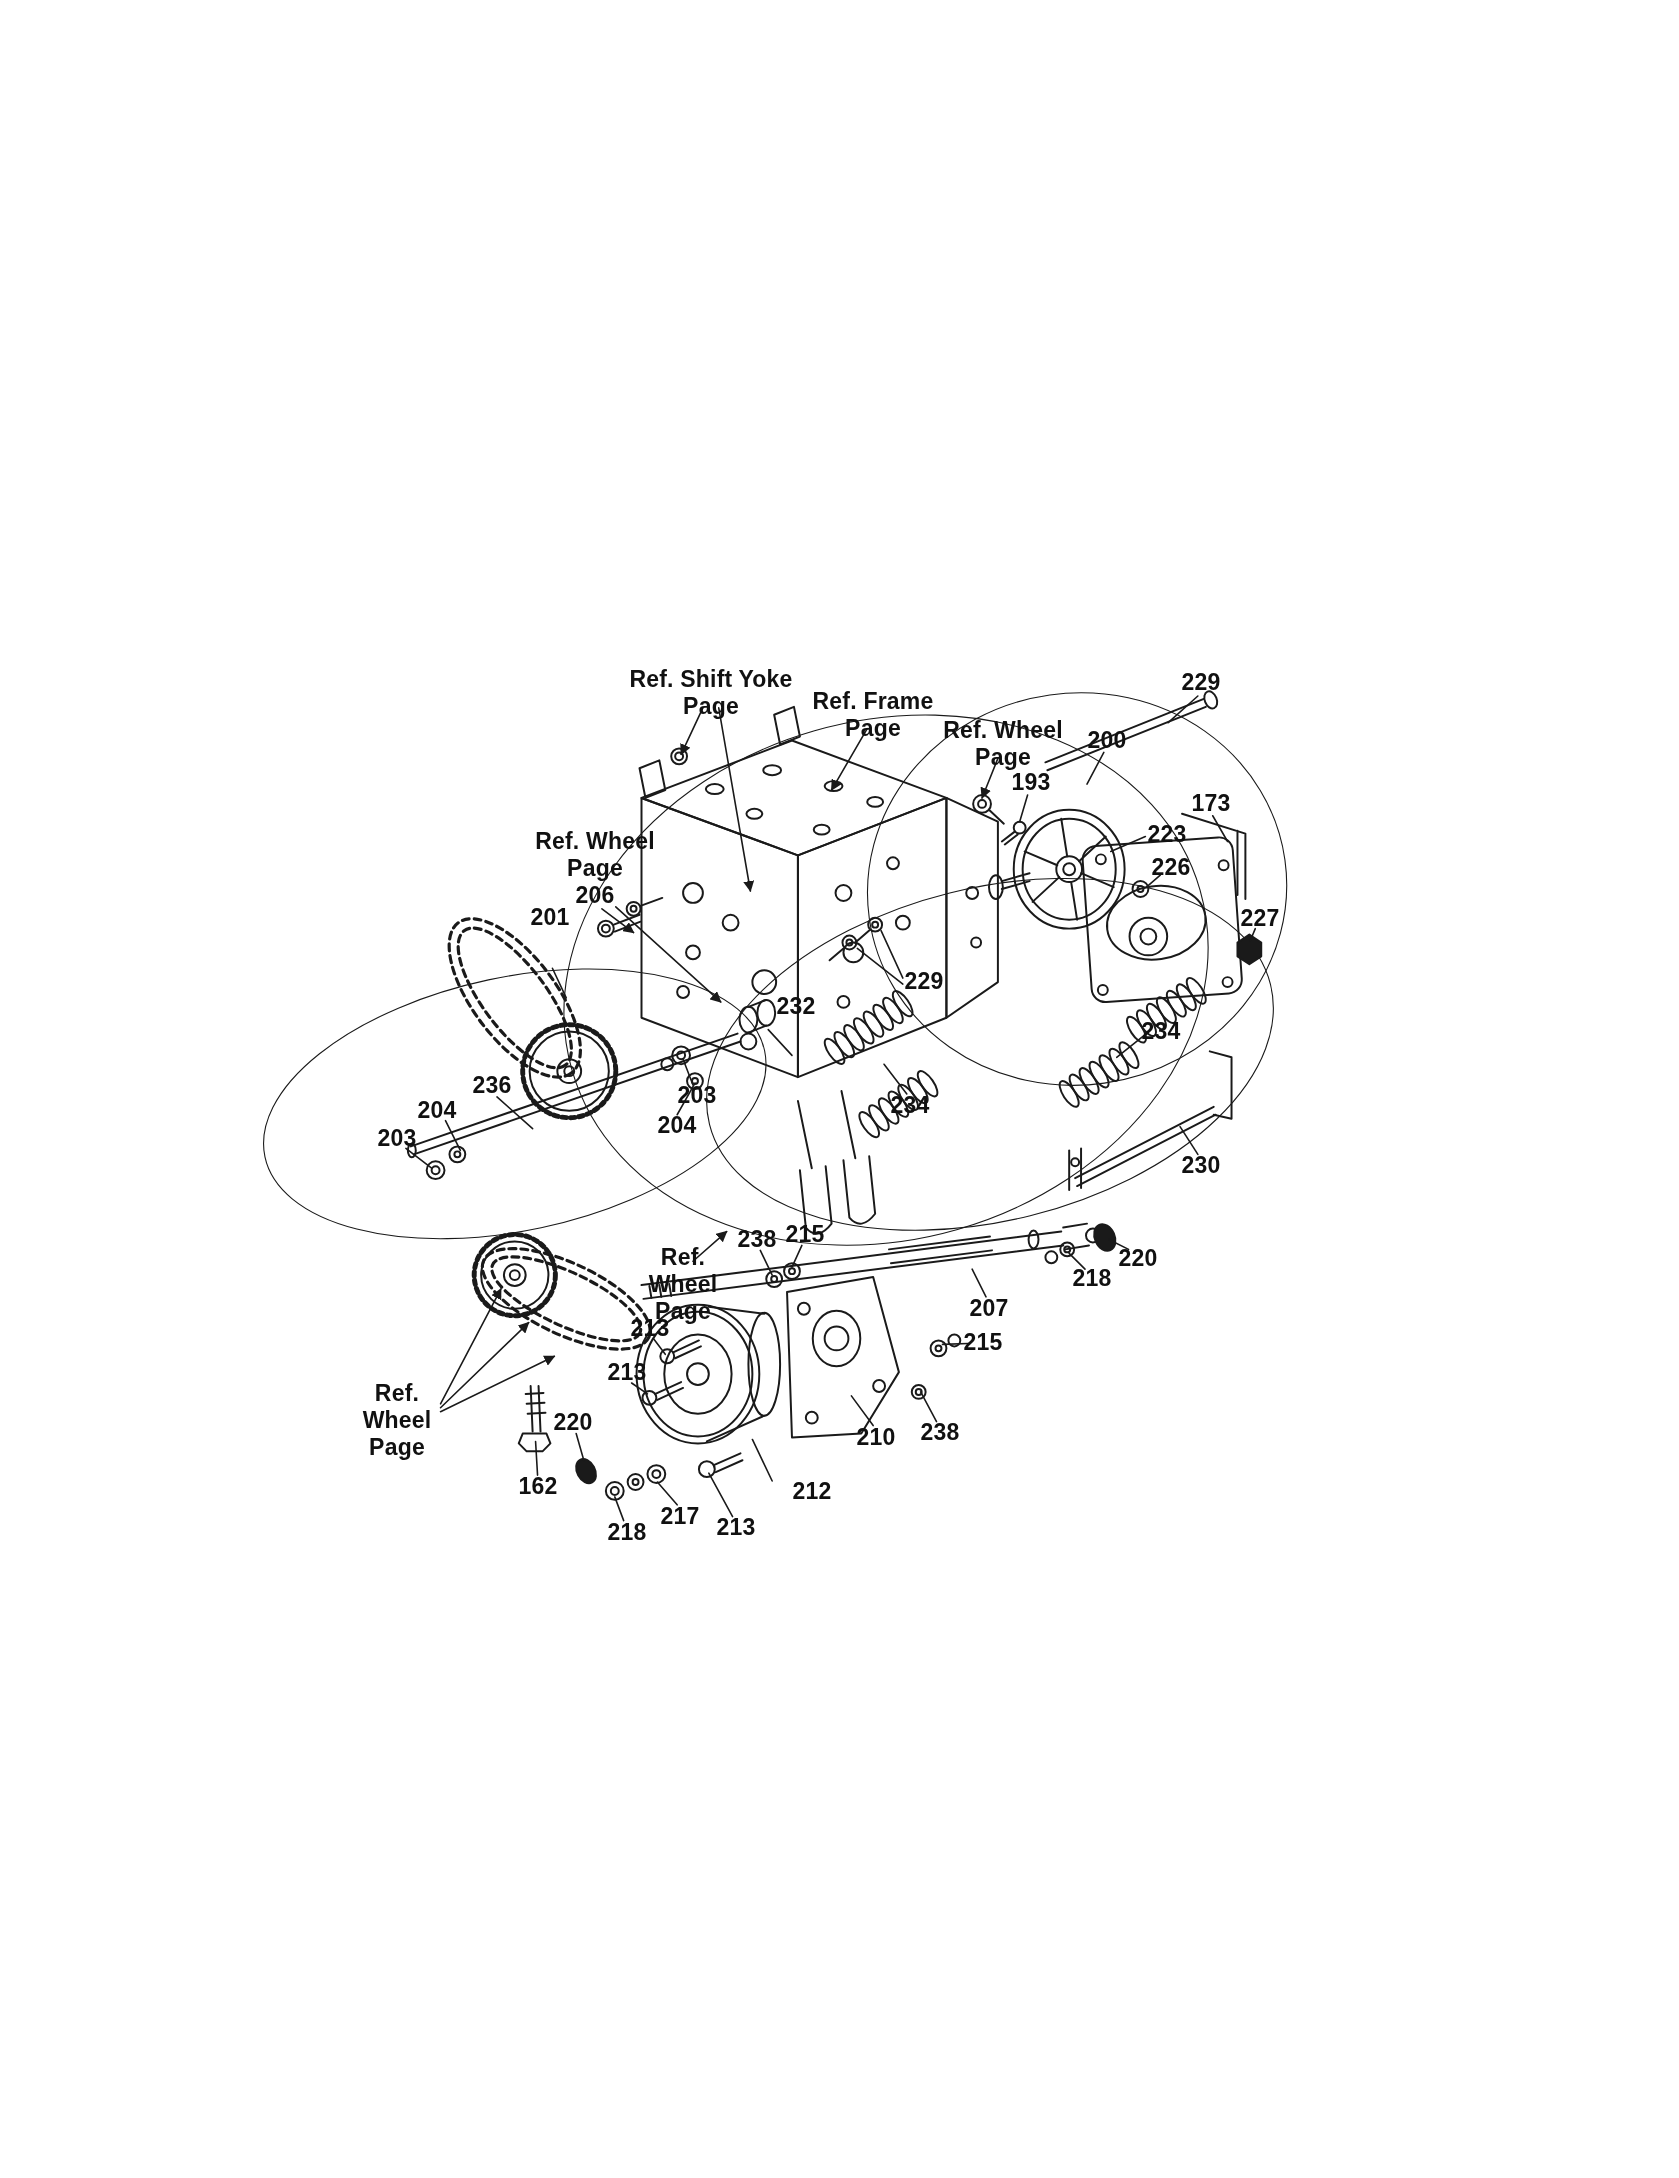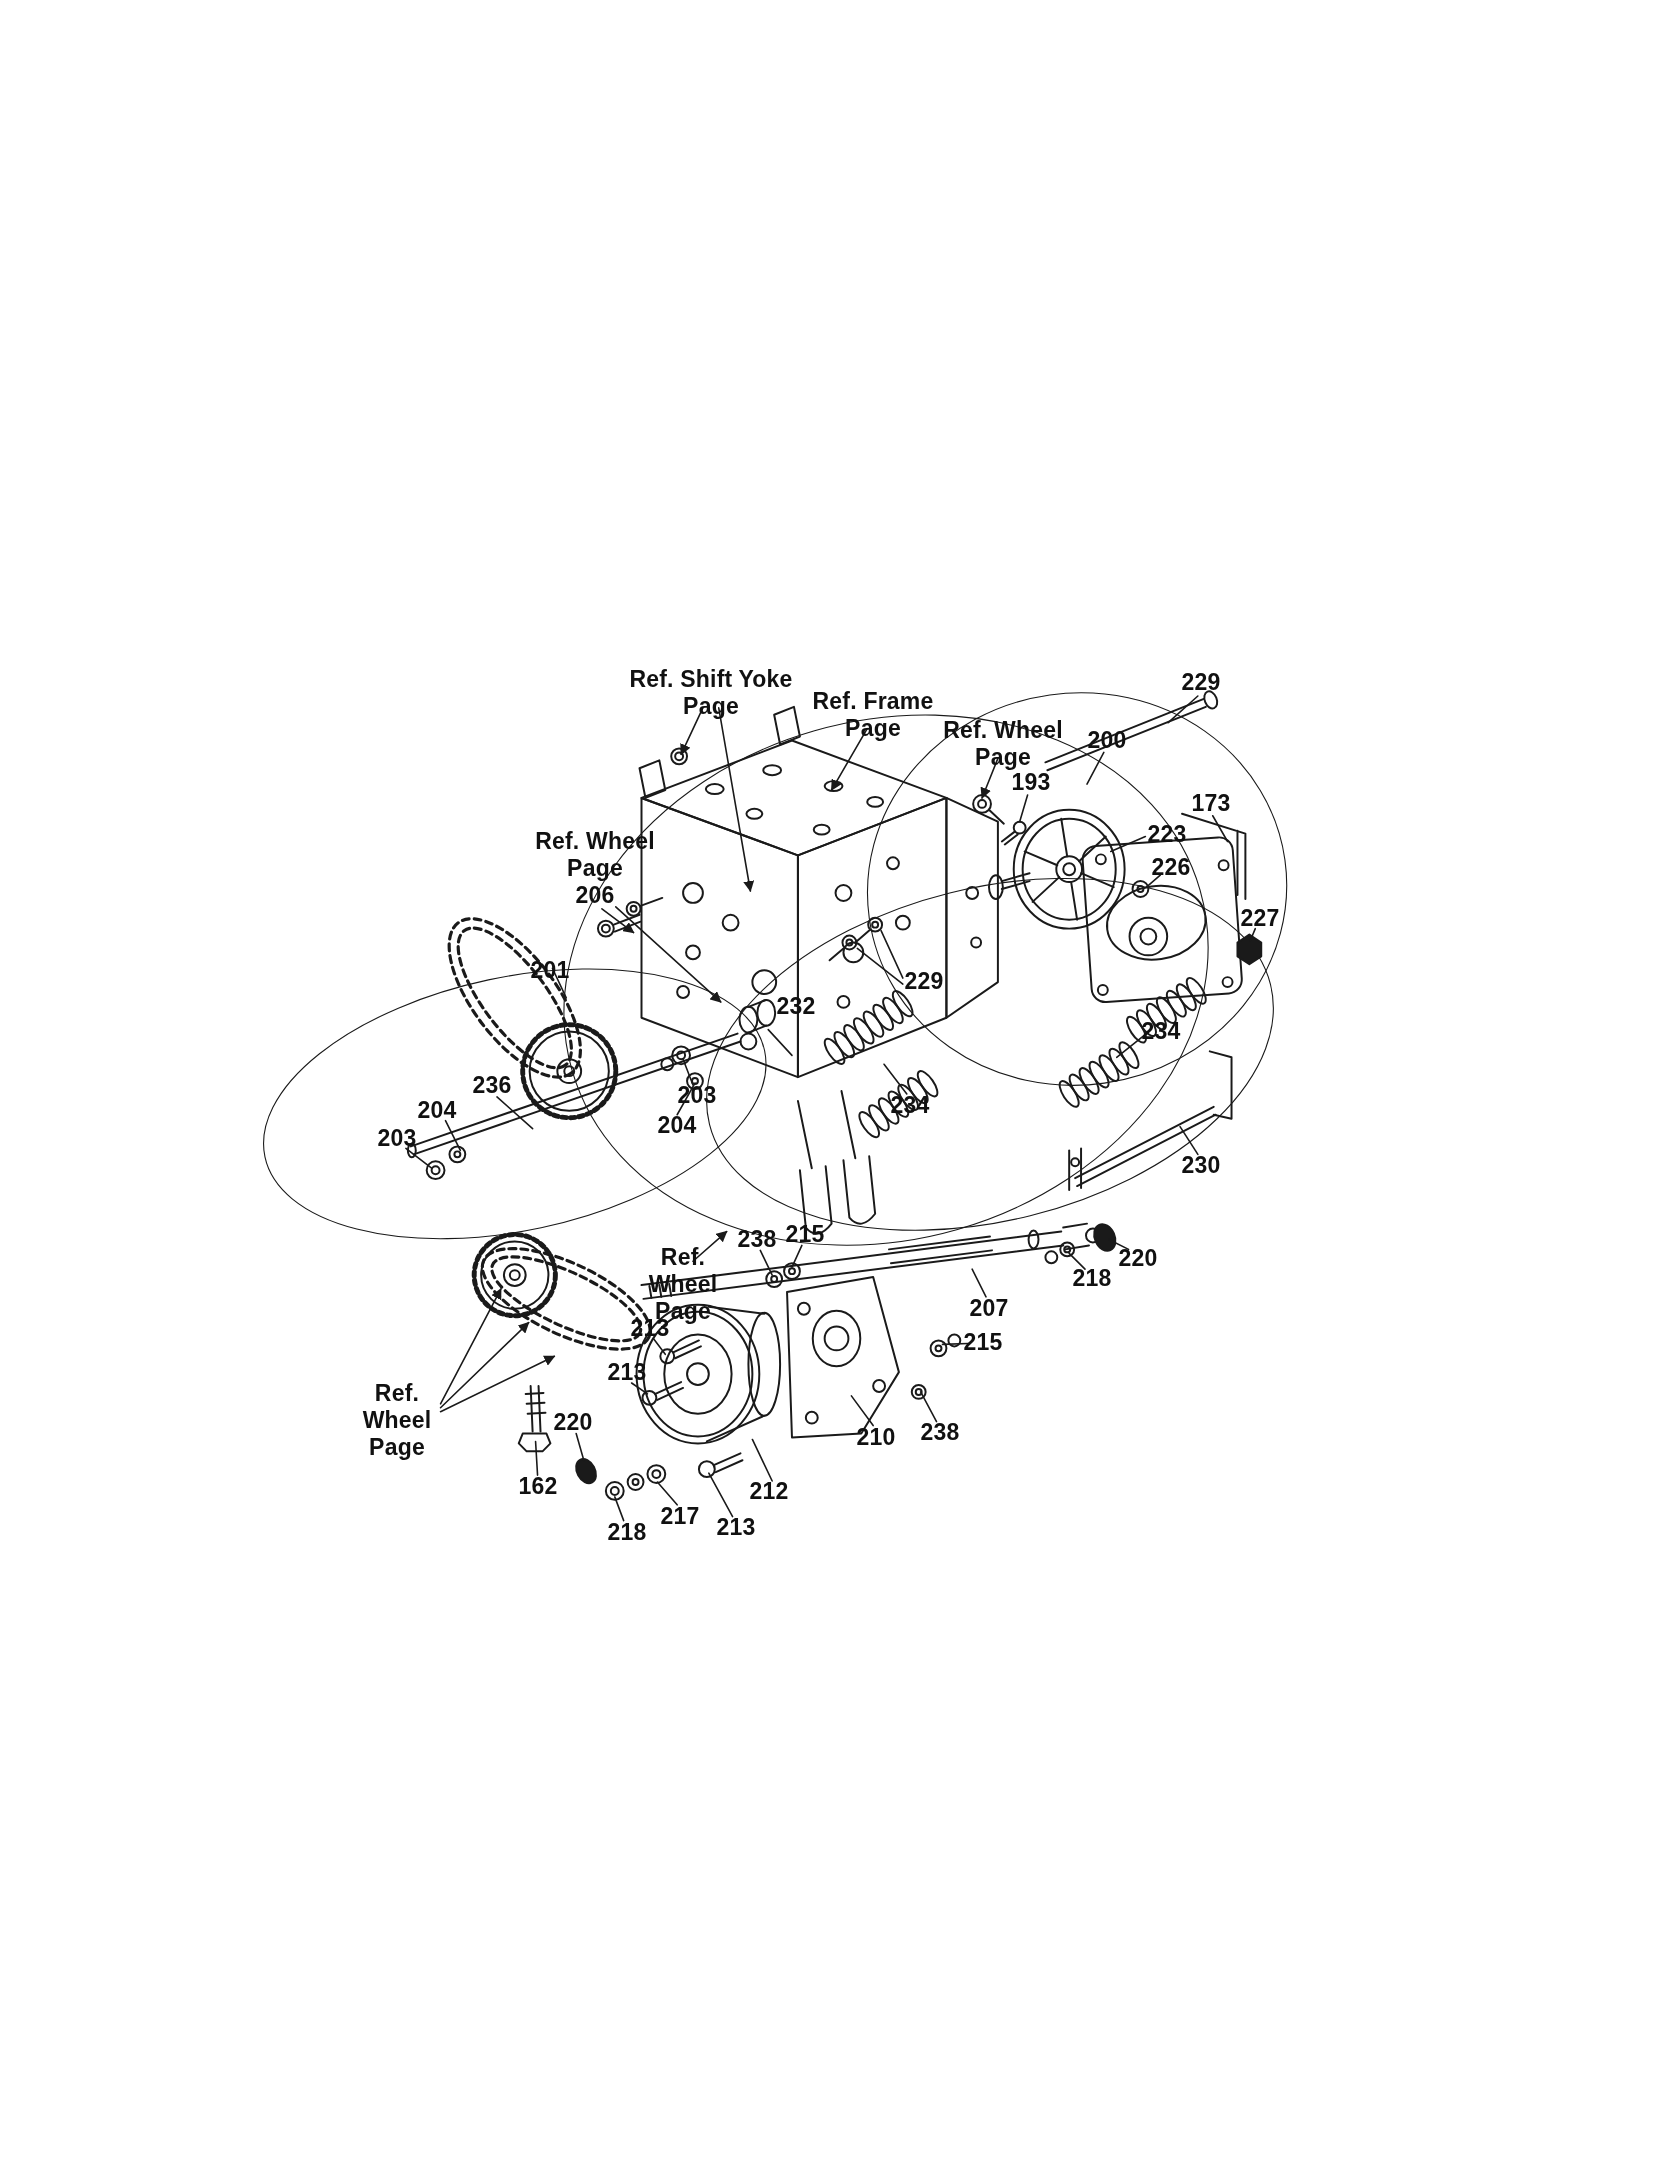--- a/index.html
+++ b/index.html
@@ -403,21 +403,21 @@
 <div class="label" style="left:1201px;top:683px">229</div>
 <div class="label" style="left:1107px;top:741px">200</div>
 <div class="label" style="left:1031px;top:783px">193</div>
 <div class="label" style="left:1211px;top:804px">173</div>
 <div class="label" style="left:1167px;top:835px">223</div>
 <div class="label" style="left:1171px;top:868px">226</div>
 <div class="label" style="left:1260px;top:919px">227</div>
 <div class="label" style="left:595px;top:869px">Ref. Wheel
 Page
 206</div>
-<div class="label" style="left:550px;top:971px">201</div>
+<div class="label" style="left:550px;top:918px">201</div>
 <div class="label" style="left:924px;top:982px">229</div>
 <div class="label" style="left:796px;top:1007px">232</div>
 <div class="label" style="left:910px;top:1106px">234</div>
 <div class="label" style="left:697px;top:1096px">203</div>
 <div class="label" style="left:677px;top:1126px">204</div>
 <div class="label" style="left:492px;top:1086px">236</div>
 <div class="label" style="left:437px;top:1111px">204</div>
 <div class="label" style="left:397px;top:1139px">203</div>
 <div class="label" style="left:1161px;top:1032px">234</div>
 <div class="label" style="left:1201px;top:1166px">230</div>
@@ -432,19 +432,19 @@
 <div class="label" style="left:650px;top:1329px">213</div>
 <div class="label" style="left:983px;top:1343px">215</div>
 <div class="label" style="left:627px;top:1373px">213</div>
 <div class="label" style="left:876px;top:1438px">210</div>
 <div class="label" style="left:940px;top:1433px">238</div>
 <div class="label" style="left:397px;top:1421px">Ref.
 Wheel
 Page</div>
 <div class="label" style="left:573px;top:1423px">220</div>
 <div class="label" style="left:538px;top:1487px">162</div>
-<div class="label" style="left:769px;top:1492px">212</div>
+<div class="label" style="left:812px;top:1492px">212</div>
 <div class="label" style="left:627px;top:1533px">218</div>
 <div class="label" style="left:680px;top:1517px">217</div>
 <div class="label" style="left:736px;top:1528px">213</div>
 
 </div>
 
 
 </body></html>

